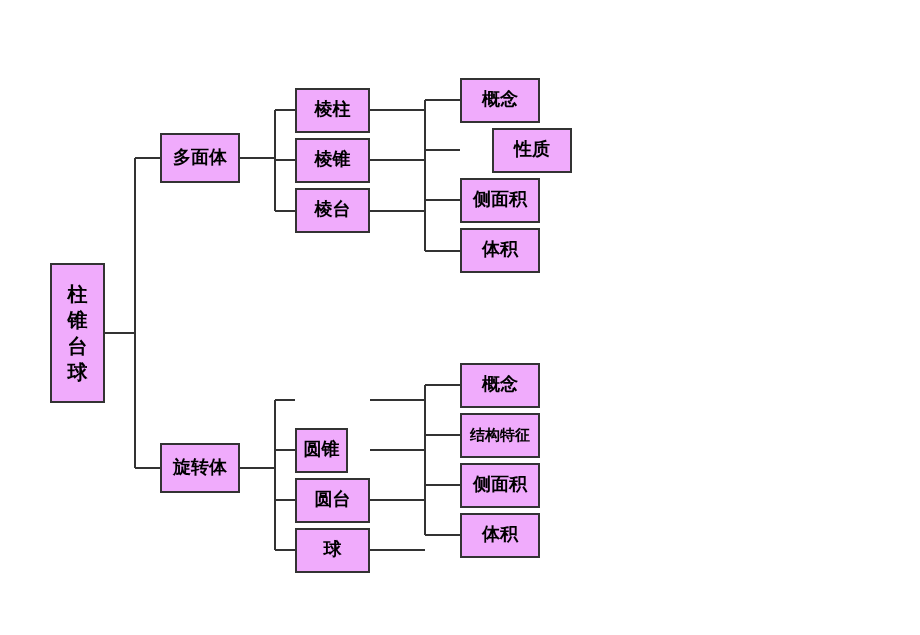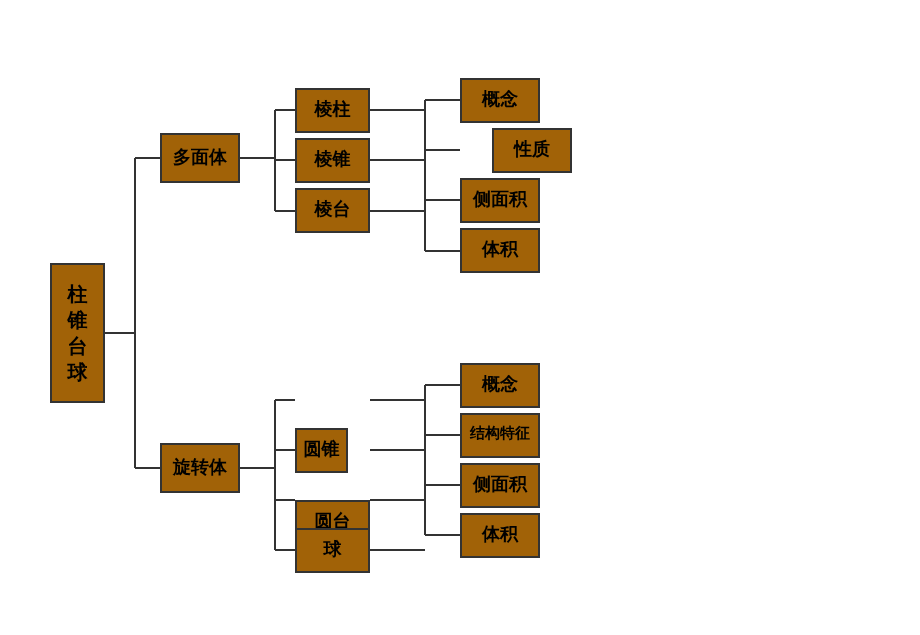--- a/index.html
+++ b/index.html
@@ -17,21 +17,21 @@
 
     .diagram {
       position: relative;
       width: 860px;
       height: 590px;
     }
 
     .node {
       position: absolute;
       border: 2px solid #333;
-      background: #a16207;
+      background: #f0abfc;
       display: flex;
       align-items: center;
       justify-content: center;
       font-size: 18px;
       color: #000;
       text-align: center;
       line-height: 1.3;
     }
 
     svg.lines {
@@ -101,25 +101,25 @@
 球</div>
 
   <div class="node" style="left:130px; top:110px; width:80px; height:50px;">多面体</div>
   <div class="node" style="left:130px; top:420px; width:80px; height:50px;">旋转体</div>
 
   <div class="node" style="left:265px; top:65px; width:75px; height:45px;">棱柱</div>
   <div class="node" style="left:265px; top:115px; width:75px; height:45px;">棱锥</div>
   <div class="node" style="left:265px; top:165px; width:75px; height:45px;">棱台</div>
 
   <div class="node" style="left:265px; top:405px; width:53px; height:45px;">圆锥</div>
-  <div class="node" style="left:265px; top:455px; width:75px; height:45px;margin-top:22px;">圆台</div>
+  <div class="node" style="left:265px; top:455px; width:75px; height:45px;">圆台</div>
   <div class="node" style="left:265px; top:505px; width:75px; height:45px;">球</div>
 
   <div class="node" style="left:430px; top:55px; width:80px; height:45px;">概念</div>
   <div class="node" style="left:430px; top:105px; width:80px; height:45px;margin-left:32px;">性质</div>
   <div class="node" style="left:430px; top:155px; width:80px; height:45px;">侧面积</div>
   <div class="node" style="left:430px; top:205px; width:80px; height:45px;">体积</div>
 
   <div class="node" style="left:430px; top:340px; width:80px; height:45px;">概念</div>
-  <div class="node" style="left:430px; top:390px; width:80px; height:45px; font-size:15px;font-family:Liberation Mono, monospace;">结构特征</div>
+  <div class="node" style="left:430px; top:390px; width:80px; height:45px; font-size:15px;">结构特征</div>
   <div class="node" style="left:430px; top:440px; width:80px; height:45px;">侧面积</div>
   <div class="node" style="left:430px; top:490px; width:80px; height:45px;">体积</div>
 </div>
 
 </body></html>

